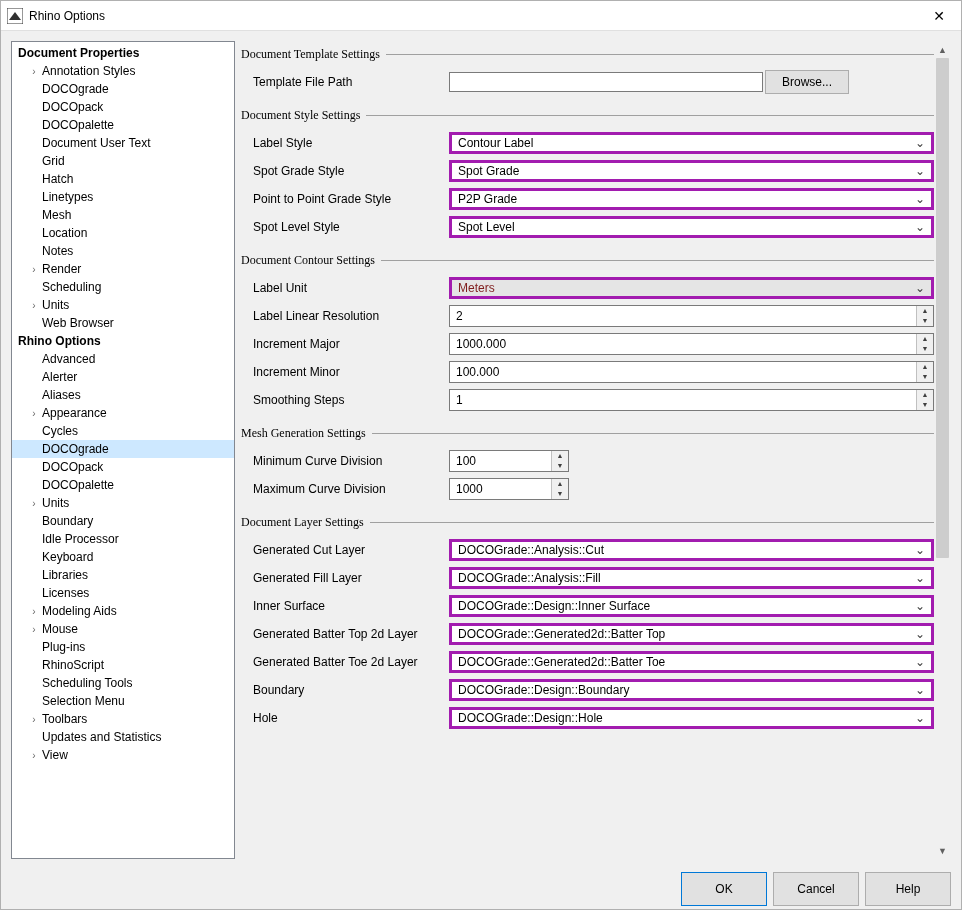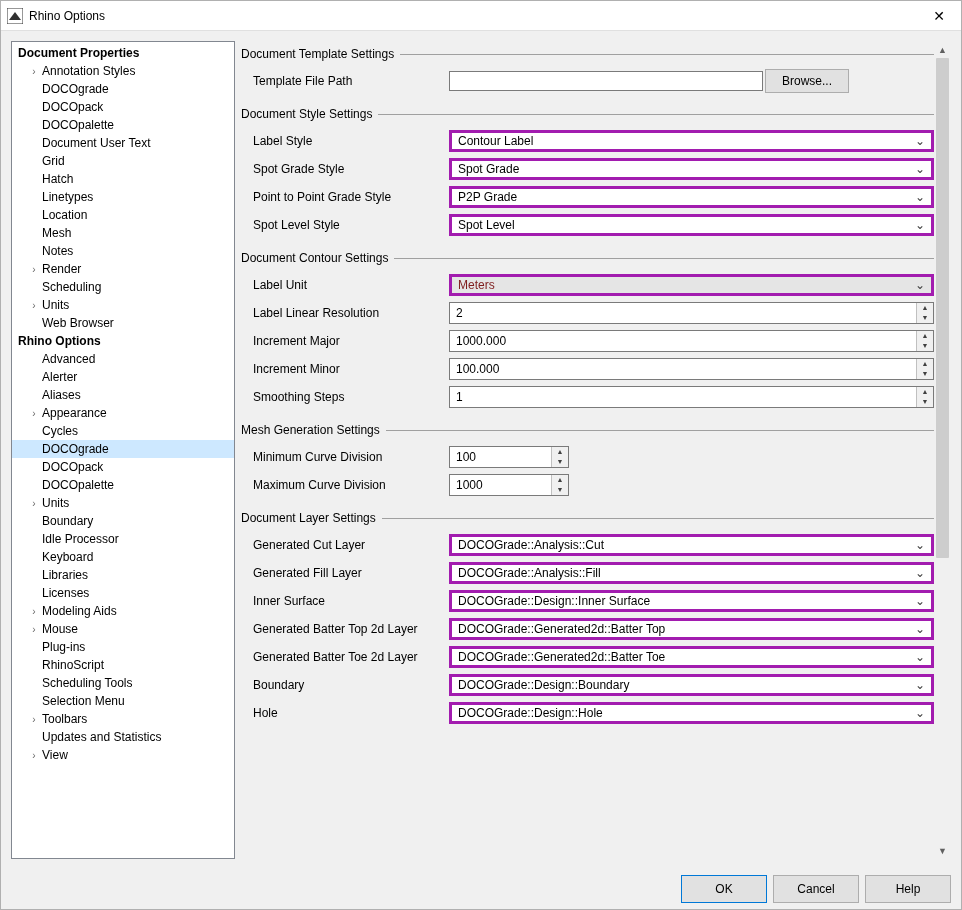--- a/index.html
+++ b/index.html
@@ -130,20 +130,21 @@
     border-radius: 1px;
   }
   .group {
     margin: 0 0 14px 0;
   }
   .group-header {
     display: flex;
     align-items: center;
     gap: 6px;
     margin: 6px 0 8px 0;
+    font-family: Liberation Serif, serif;
   }
   .group-header .gh-label {
     font-size: 12px;
     color: #000;
     white-space: nowrap;
   }
   .group-header .gh-line {
     flex: 1;
     height: 1px;
     background: #a0a0a0;
@@ -250,21 +251,21 @@
     height: 40px;
     display: flex;
     align-items: center;
     justify-content: flex-end;
     gap: 6px;
     padding: 0 10px;
     background: #f0f0f0;
   }
   .footer .btn {
     width: 86px;
-    height: 28px;
+    height: 34px;
     padding: 0;
   }
   .footer .btn.primary {
     border: 1px solid #0078d7;
   }
 </style>
 </head>
 <body>
 
 <div class="window">
@@ -314,25 +315,25 @@
           <div class="tree-row level-1">
             <span class="expander"></span>
             <span class="label">Hatch</span>
           </div>
           <div class="tree-row level-1">
             <span class="expander"></span>
             <span class="label">Linetypes</span>
           </div>
           <div class="tree-row level-1">
             <span class="expander"></span>
+            <span class="label">Mesh</span>
+          </div>
+          <div class="tree-row level-1">
+            <span class="expander"></span>
             <span class="label">Location</span>
-          </div>
-          <div class="tree-row level-1">
-            <span class="expander"></span>
-            <span class="label">Mesh</span>
           </div>
           <div class="tree-row level-1">
             <span class="expander"></span>
             <span class="label">Notes</span>
           </div>
           <div class="tree-row level-1">
             <span class="expander">›</span>
             <span class="label">Render</span>
           </div>
           <div class="tree-row level-1">

